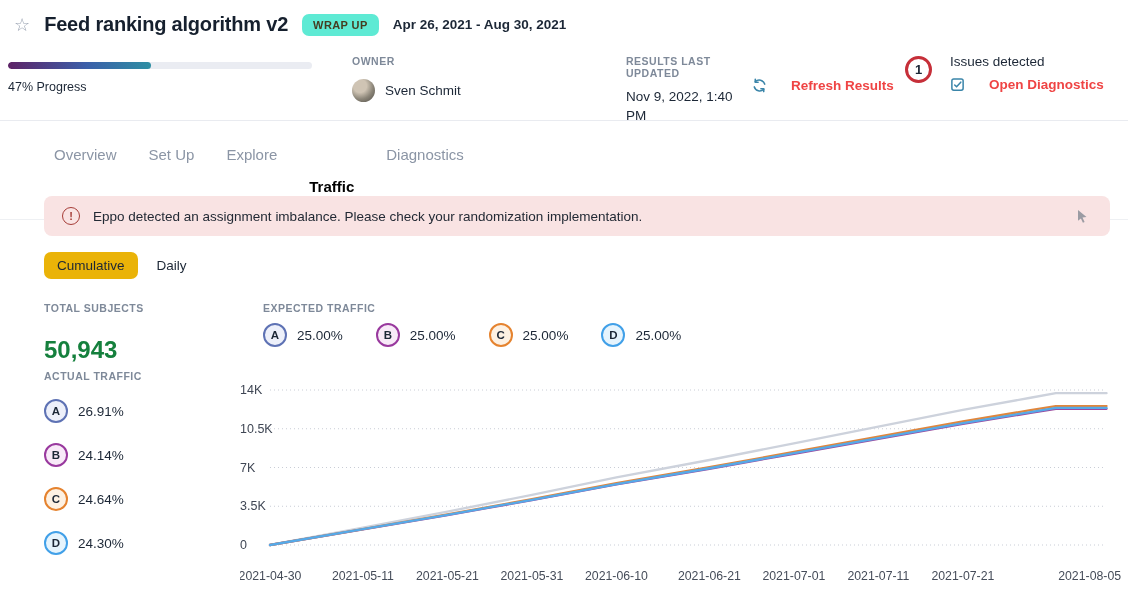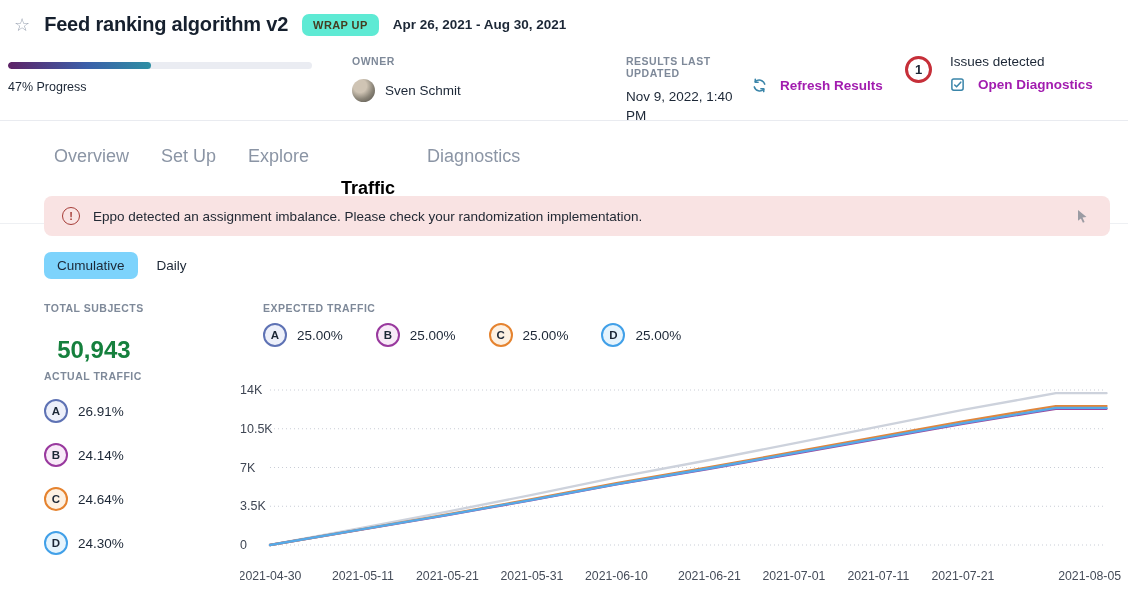--- a/index.html
+++ b/index.html
@@ -24,57 +24,57 @@
   .meta-label { font-size:10.5px; font-weight:700; color:#7e8999; letter-spacing:0.5px; text-transform:uppercase; }
   .owner-block { position:absolute; left:352px; top:55px; }
   .owner-row { display:flex; align-items:center; gap:10px; margin-top:12px; }
   .avatar { width:23px; height:23px; border-radius:50%;
     background:radial-gradient(circle at 35% 30%, #cfc4b4 0 30%, #8b8578 60%, #4e4a44 100%); }
   .owner-name { font-size:13.5px; color:#1c2736; }
 
   .results-block { position:absolute; left:626px; top:55px; width:112px; }
   .results-value { margin-top:9px; font-size:13.5px; line-height:1.4; color:#1c2736; }
 
-  .link { display:flex; align-items:flex-end; gap:13px; color:#a21caf; font-size:13.5px;
+  .link { display:flex; align-items:flex-end; gap:24px; color:#ef4444; font-size:13.5px;
     font-weight:700; cursor:pointer; }
   .refresh-link { position:absolute; left:752px; top:78px; }
   .link svg { display:block; }
 
   .issues-circle { position:absolute; left:905px; top:56px; width:27px; height:27px;
     border:3px solid #c62f39; border-radius:50%; display:flex; align-items:center;
     justify-content:center; font-size:13px; font-weight:700; color:#1c2736; background:#fff; }
   .issues-label { position:absolute; left:950px; top:54px; font-size:13.5px; color:#1c2736; }
   .diag-link { position:absolute; left:950px; top:77px; }
 
   .header-divider { position:absolute; left:0; top:120px; width:1128px; height:1px; background:#e9ebf0; }
 
   
   .tab-bar { position:absolute; left:0; top:142px; width:1128px; padding-left:52px;
     display:flex; gap:28px; border-bottom:1px solid #eef0f3; }
-  .tab { font-size:18px; color:#8b95a5; padding:4px 2px 22px; cursor:pointer;
+  .tab { font-size:15px; color:#8b95a5; padding:4px 2px 22px; cursor:pointer;
     border-bottom:3px solid transparent; margin-bottom:-1px; }
   .tab.active { color:#000000; font-weight:700; border-bottom-color:#2e7d9b;margin-top:32px; }
 
   
   .alert-banner { position:absolute; left:44px; top:196px; width:1066px; height:40px;
     background:#f9e3e3; border-radius:8px; display:flex; align-items:center;
     padding:0 18px; gap:13px; cursor:pointer; }
   .alert-icon { width:18px; height:18px; border:1.6px solid #a63d38; border-radius:50%;
     color:#a63d38; font-size:11px; font-weight:700; display:flex; align-items:center;
     justify-content:center; flex:none; }
   .alert-text { font-size:13.5px; color:#232a35; }
   .cursor-glyph { position:absolute; right:22px; top:13px; }
 
   
   .toggle-row { position:absolute; left:44px; top:252px; display:flex; gap:6px; }
   .toggle-opt { font-size:13.5px; padding:6px 13px; border-radius:7px; color:#1c2736; cursor:pointer; }
-  .toggle-opt.selected { background:#7dd3fc; font-weight:400; }
-
-  
-  .totals-block { position:absolute; left:44px; top:302px;text-align:center; }
+  .toggle-opt.selected { background:#eab308; font-weight:400; }
+
+  
+  .totals-block { position:absolute; left:44px; top:302px; }
   .totals-value { font-size:24px; font-weight:700; color:#15803d; margin-top:22px; }
 
   .expected-block { position:absolute; left:263px; top:302px; }
   .expected-row { display:flex; gap:33px; margin-top:9px; align-items:center; }
   .traffic-item { display:flex; align-items:center; gap:10px; }
   .vbadge { width:24px; height:24px; border-radius:50%; border:2px solid; display:flex;
     align-items:center; justify-content:center; font-size:11.5px; font-weight:600; color:#1c2736; flex:none; }
   .traffic-val { font-size:13.5px; color:#1c2736; }
 
   .actual-block { position:absolute; left:44px; top:370px; }

